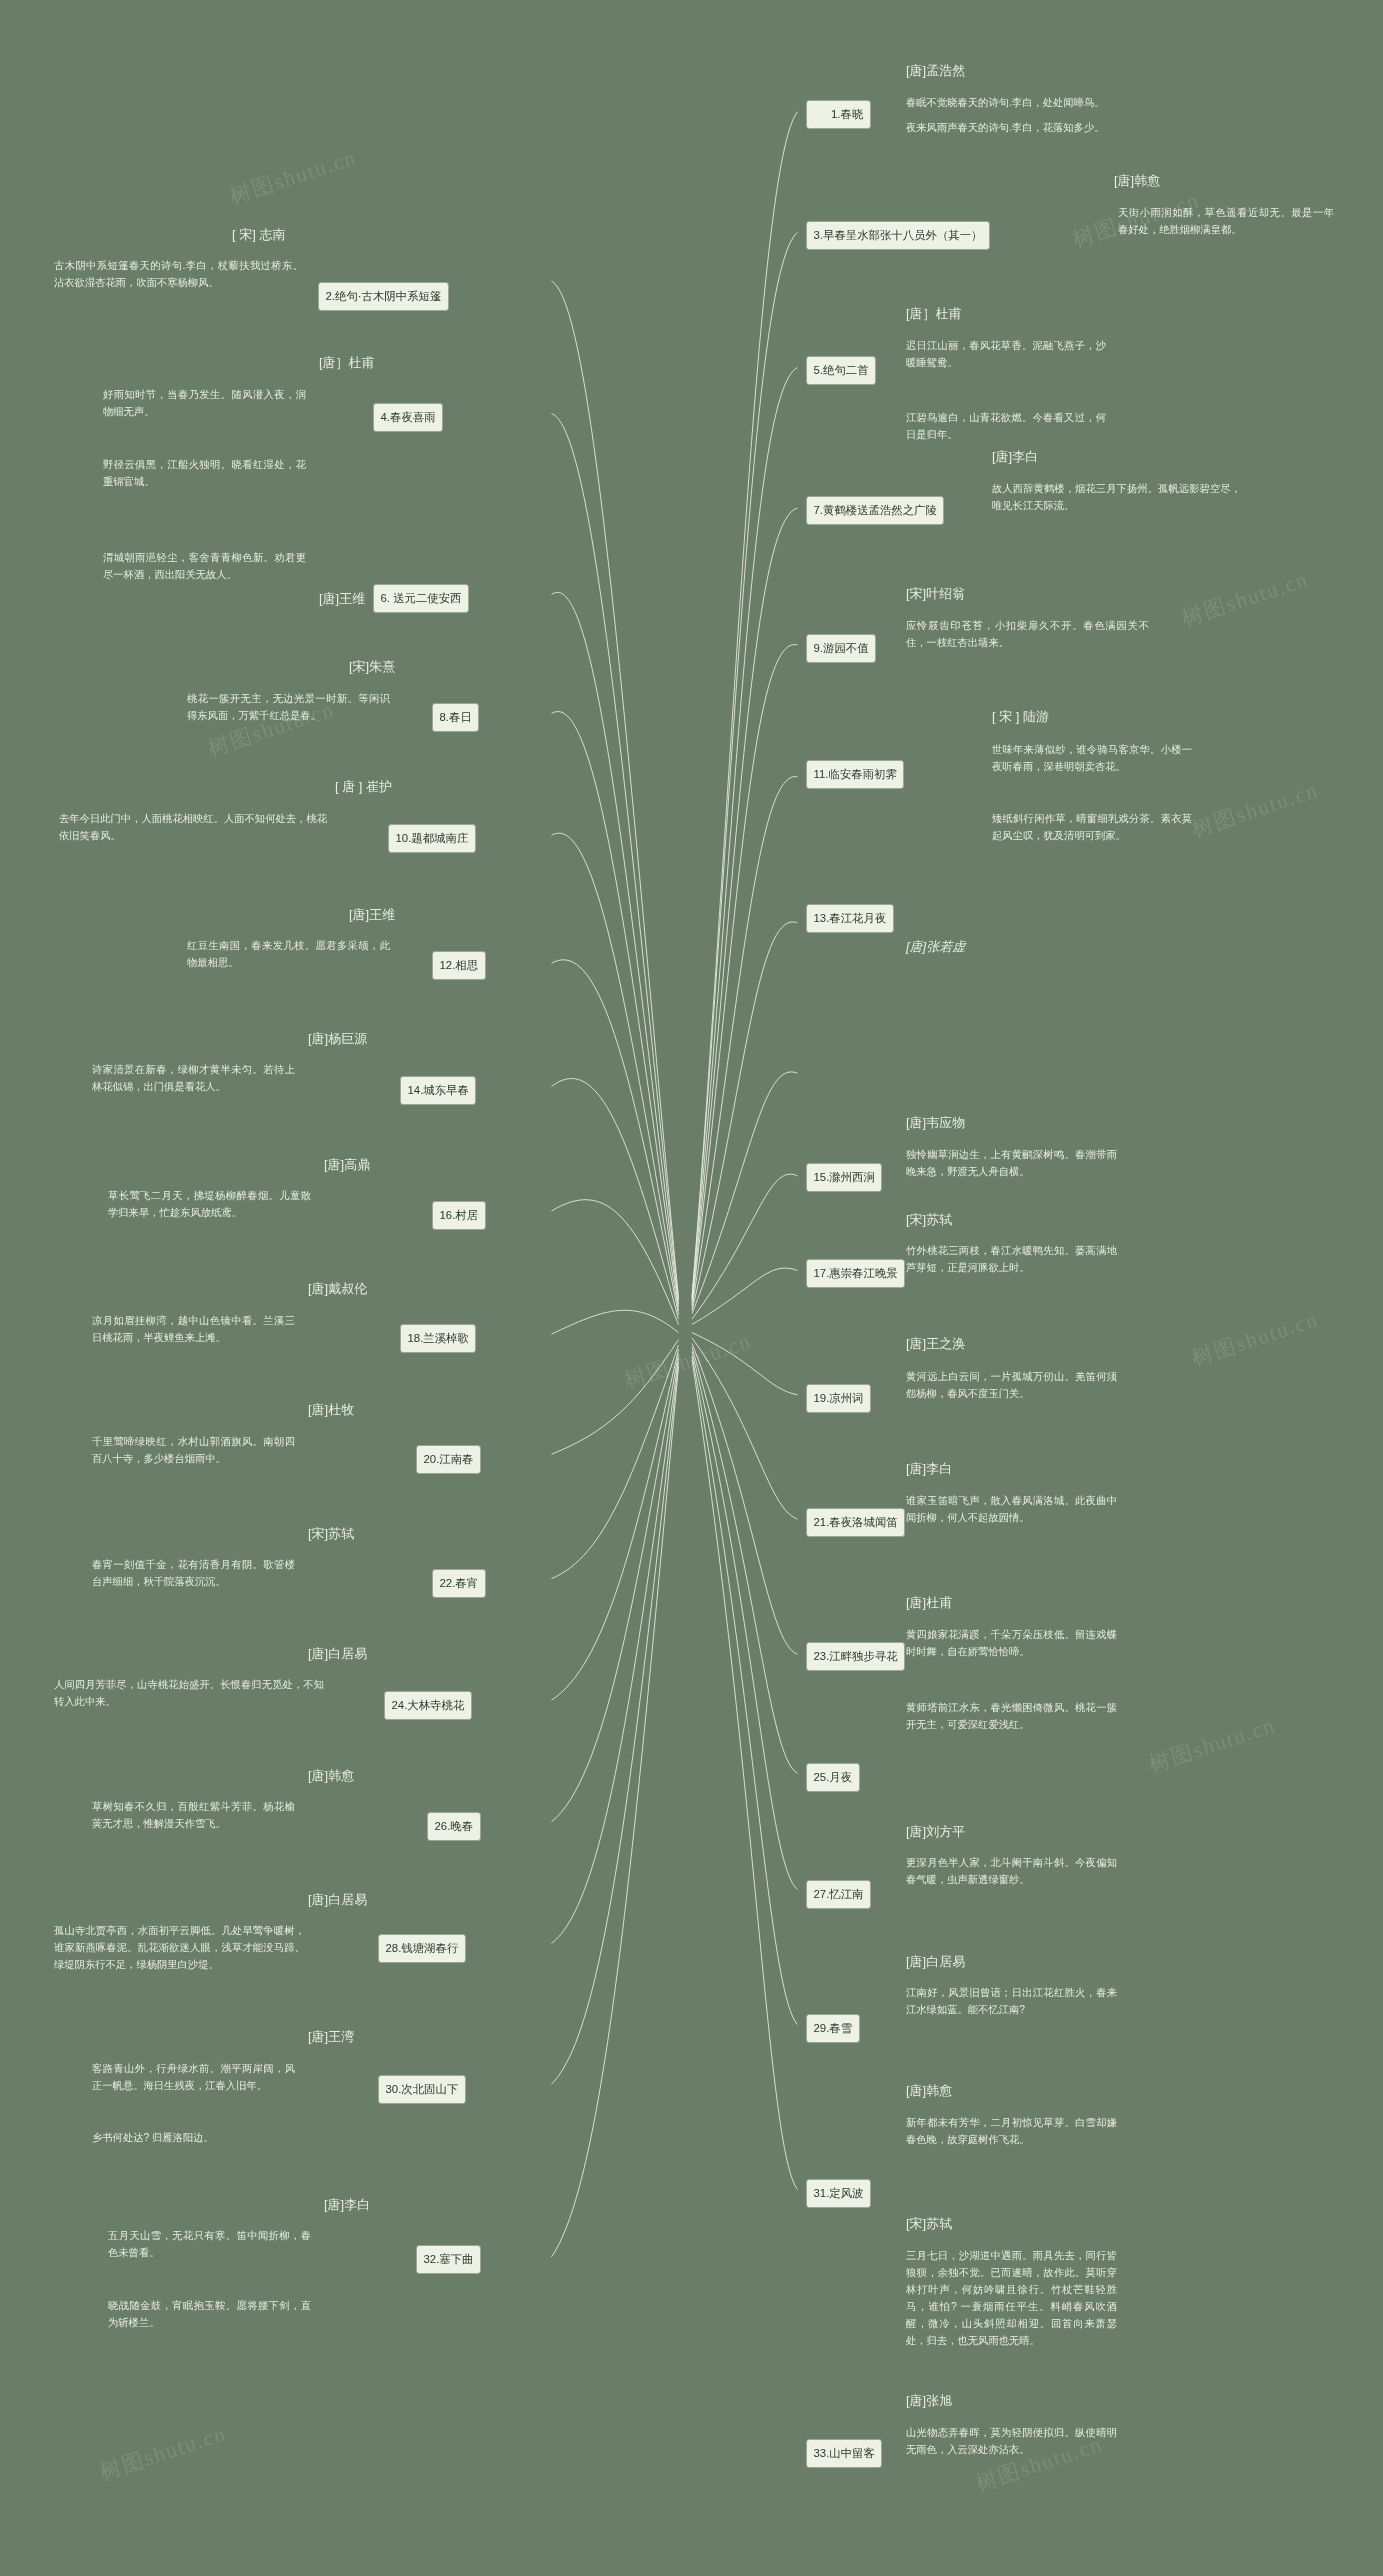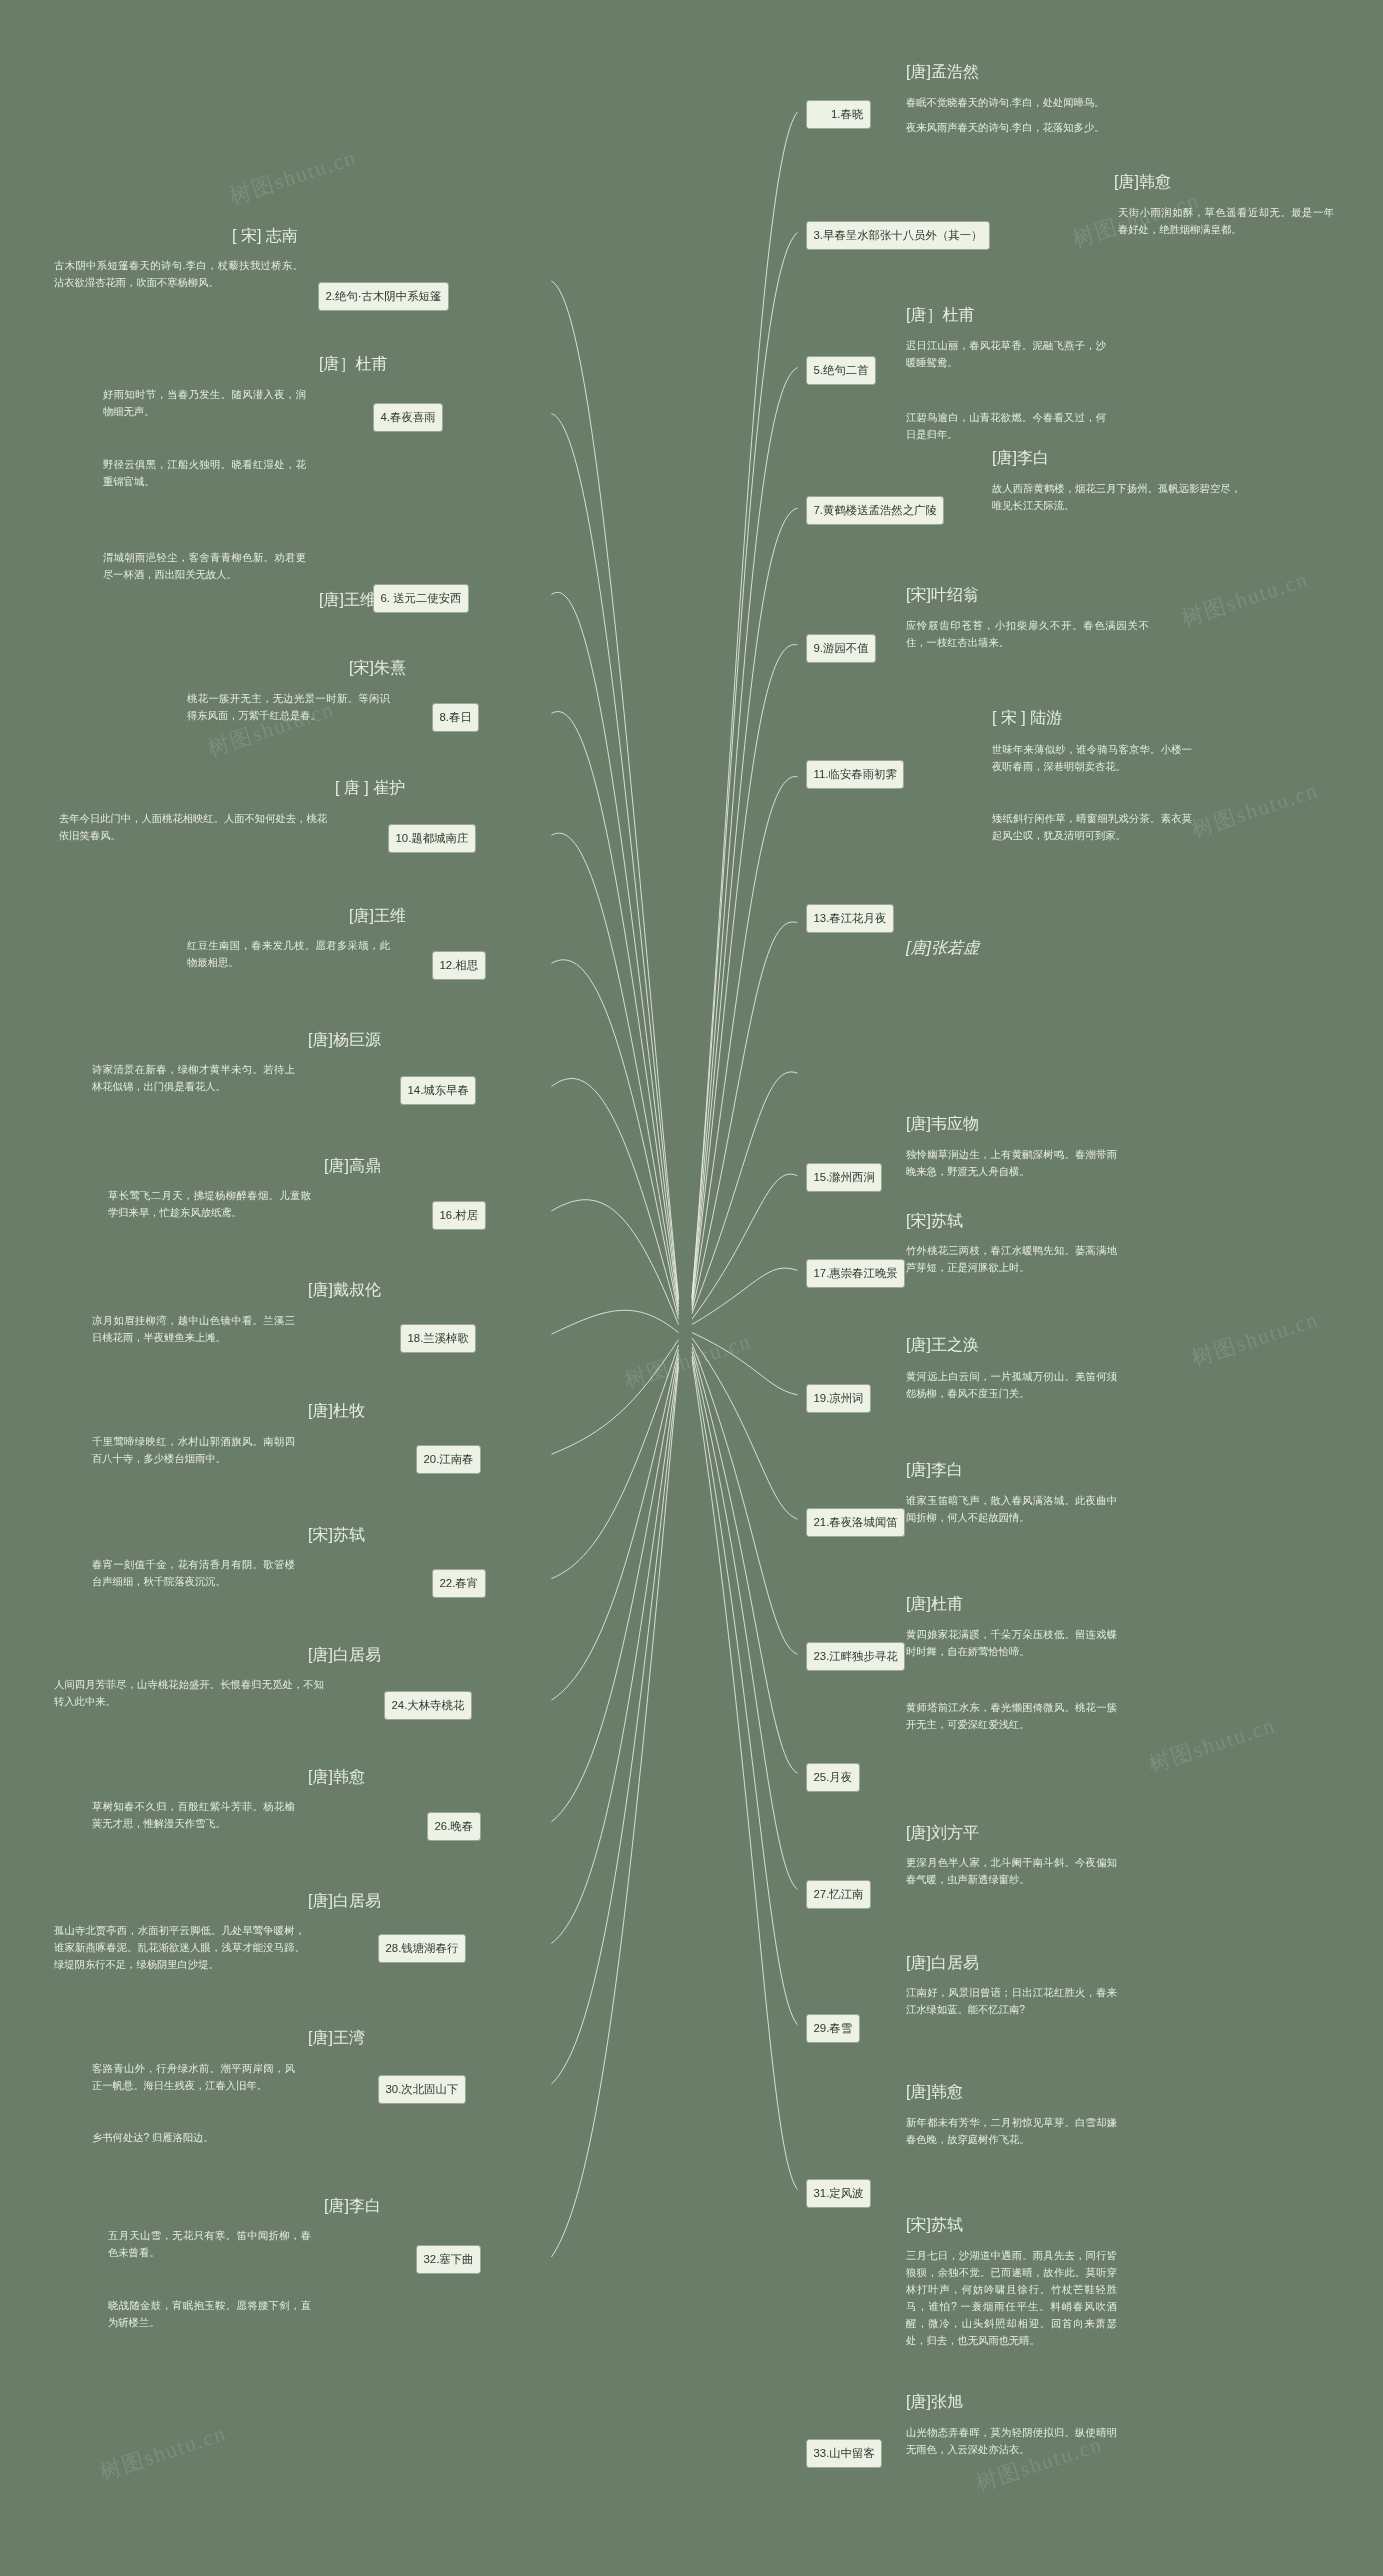--- a/index.html
+++ b/index.html
@@ -33,21 +33,21 @@
     font-size: 16px;
     line-height: 1.5;
     text-align: center;
     padding: 9.7px 12px;
     white-space: normal;
     width: 162px;
   }
   .author {
     position: absolute;
     color: #e8eee2;
-    font-size: 16px;
+    font-size: 13px;
     white-space: nowrap;
   }
   .poem {
     position: absolute;
     color: #e8eee2;
     font-size: 10.3px;
     line-height: 1.65;
     text-align: justify;
     white-space: normal;
   }

